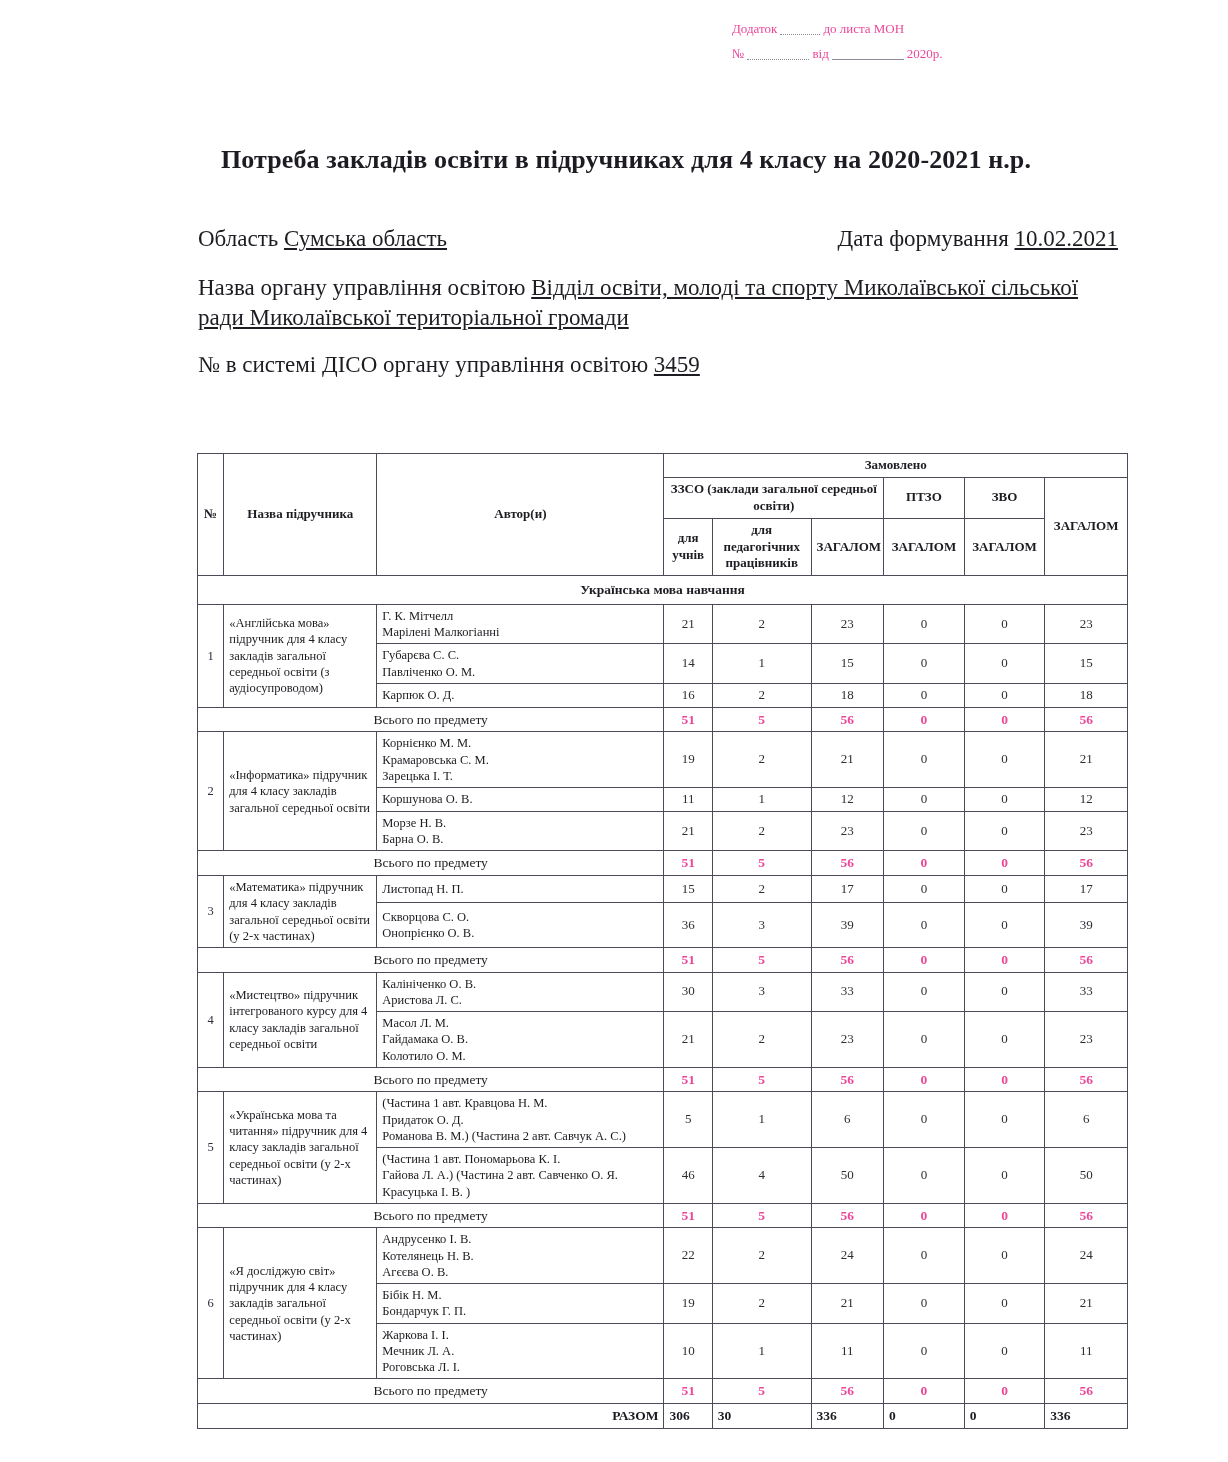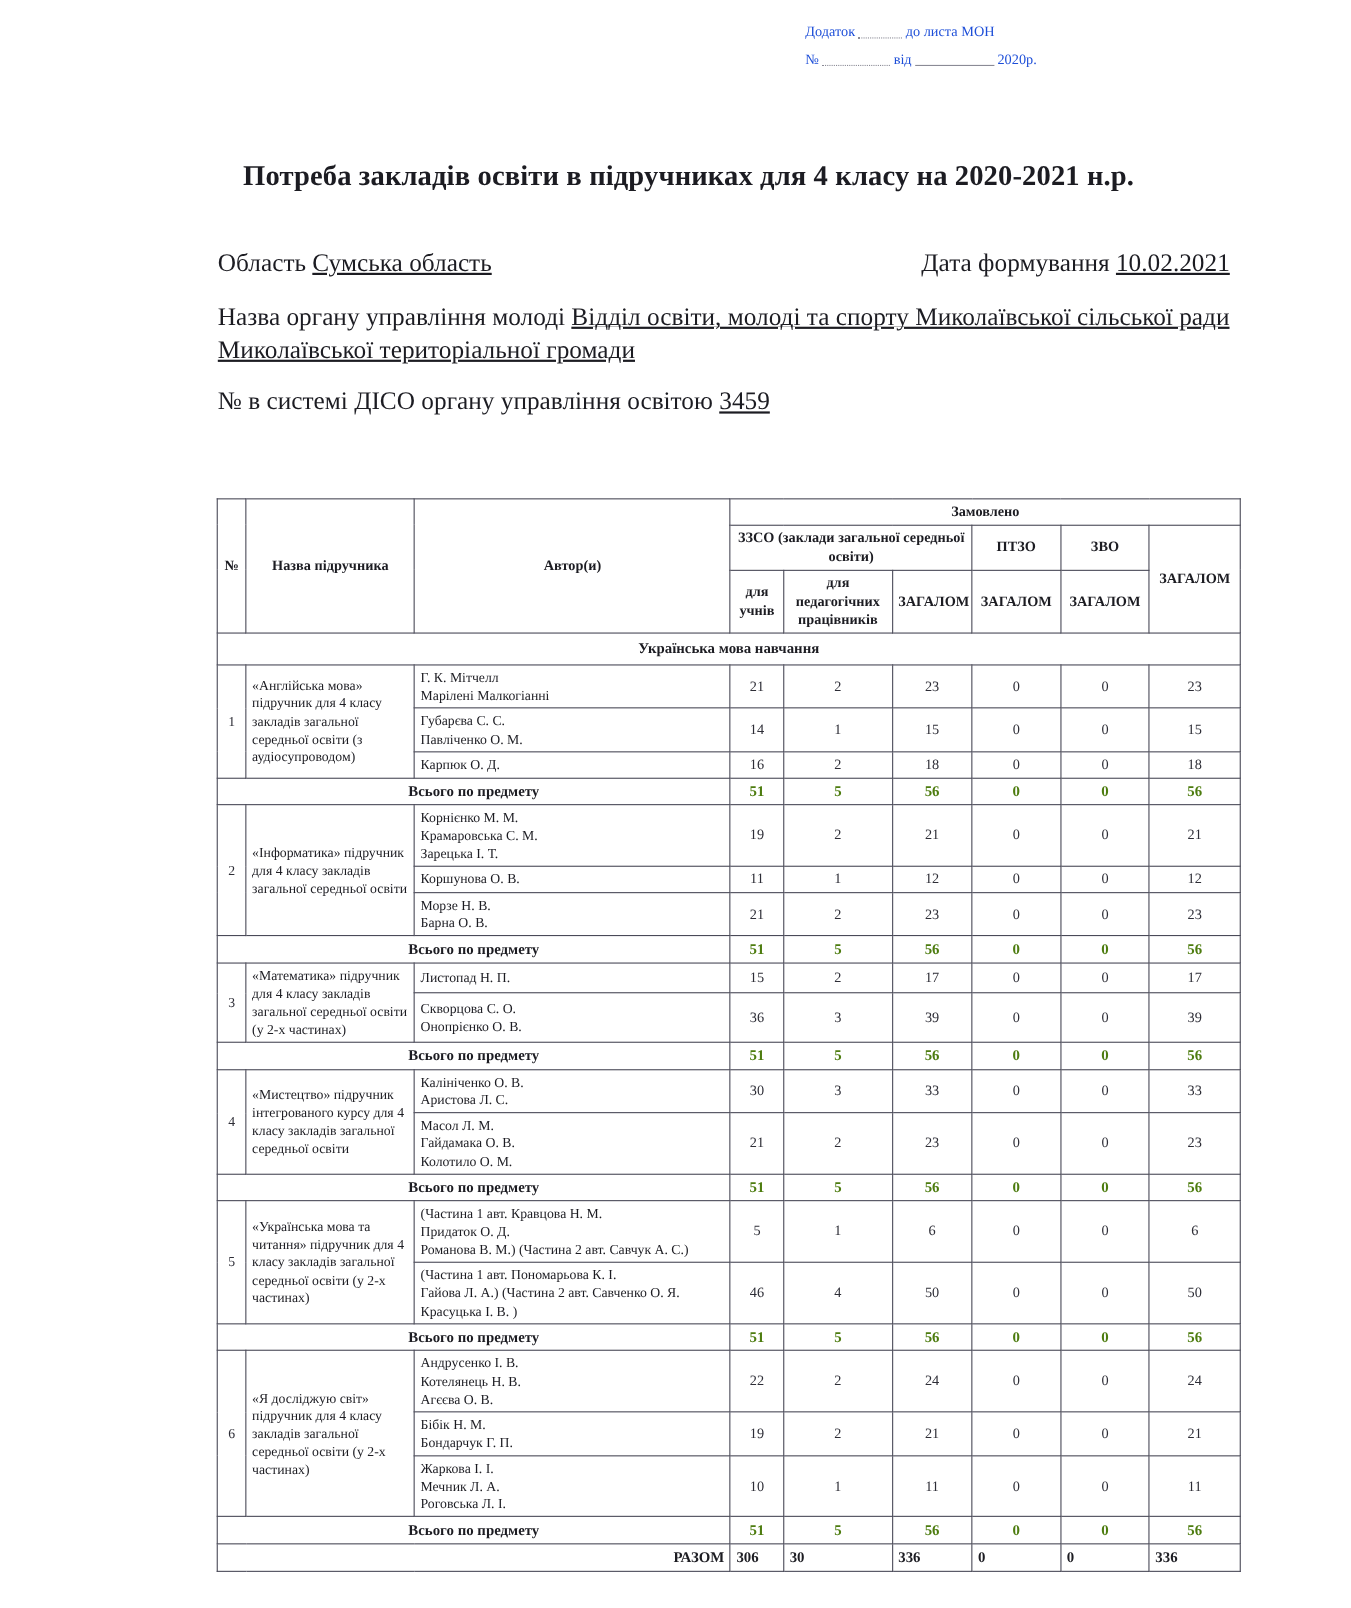--- a/index.html
+++ b/index.html
@@ -18,21 +18,21 @@
   }
 
   
   .stamp {
     position: absolute;
     left: 732px;
     top: 16px;
     width: 400px;
     font-size: 13px;
     line-height: 1.95;
-    color: #1d4ed8;
+    color: #ec4899;
   }
   .stamp .line {
     white-space: nowrap;
   }
   .blank-dotted {
     display: inline-block;
     width: 40px;
     border-bottom: 1px dotted #8b8b96;
     margin: 0 3px;
     vertical-align: -2px;
@@ -143,30 +143,30 @@
     color: #2d2d36;
   }
 
   tr.section-row td {
     text-align: center;
     font-weight: bold;
     font-size: 13.5px;
     padding: 5px;
   }
   tr.subtotal-row td {
-    font-weight: bold;
+    font-weight: normal;
     font-size: 13.5px;
   }
   tr.subtotal-row td.label {
     text-align: center;
   }
   tr.subtotal-row td.val {
     text-align: center;
     font-weight: bold;
-    color: #4d7c0f;
+    color: #ec4899;
   }
   tr.grand-row td {
     font-weight: bold;
     font-size: 13.5px;
   }
   tr.grand-row td.label {
     text-align: right;
   }
   tr.grand-row td.val {
     text-align: left;
@@ -195,21 +195,21 @@
       <span>Область</span>
       <span class="meta-value">Сумська область</span>
     </div>
     <div>
       <span>Дата формування</span>
       <span class="meta-value">10.02.2021</span>
     </div>
   </div>
 
   <div class="meta-block">
-    <span class="meta-label">Назва органу управління молоді</span>
+    <span class="meta-label">Назва органу управління освітою</span>
     <span class="meta-value wrap">Відділ освіти, молоді та спорту Миколаївської сільської ради Миколаївської територіальної громади</span>
   </div>
 
 
   <div class="meta-block">
     <span class="meta-label">№ в системі ДІСО органу управління освітою</span>
     <span class="meta-value">3459</span>
   </div>
 
 </div>

